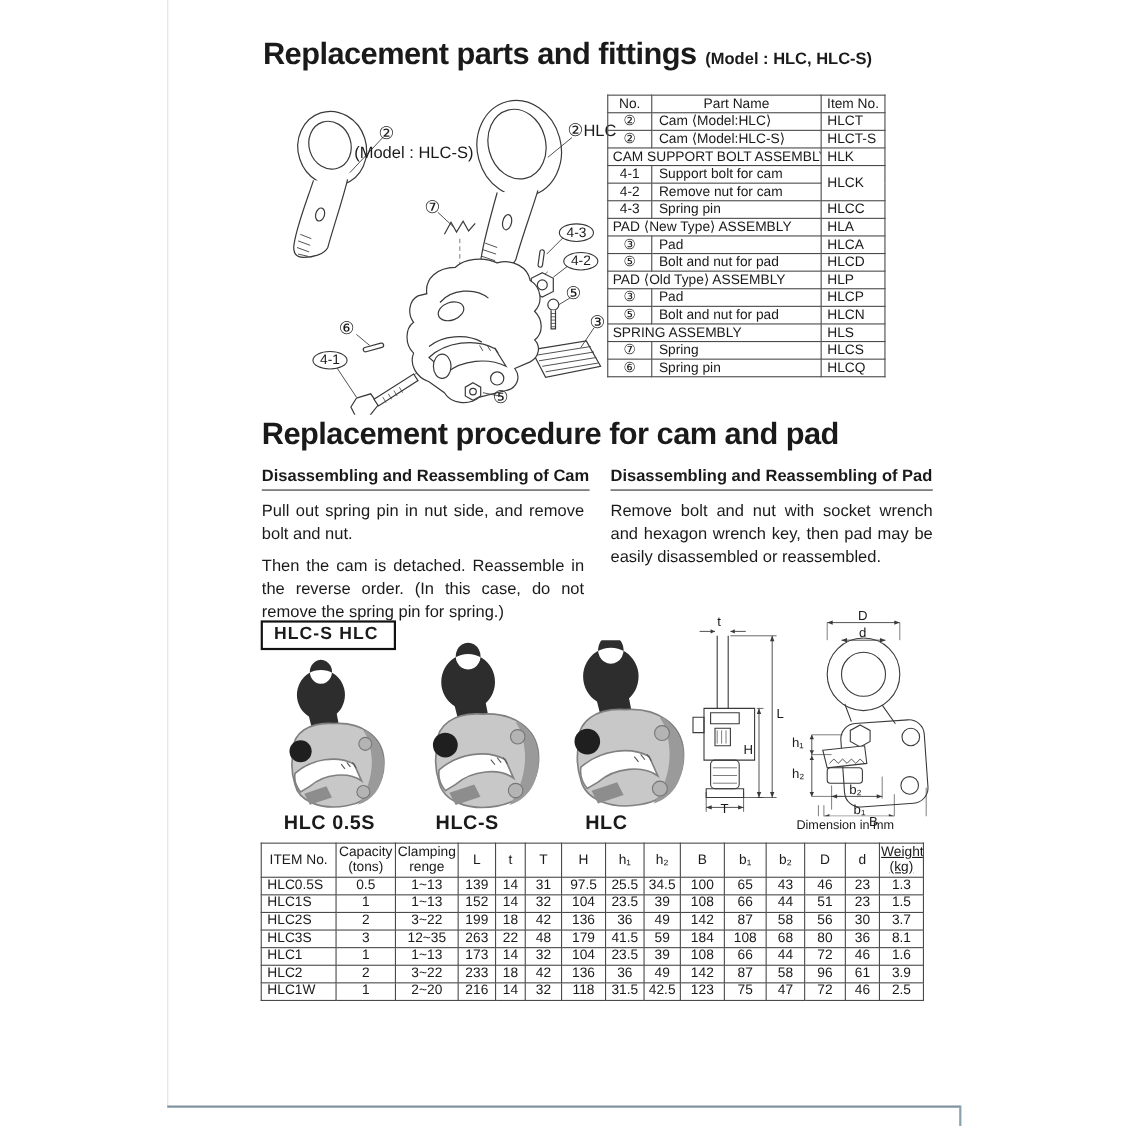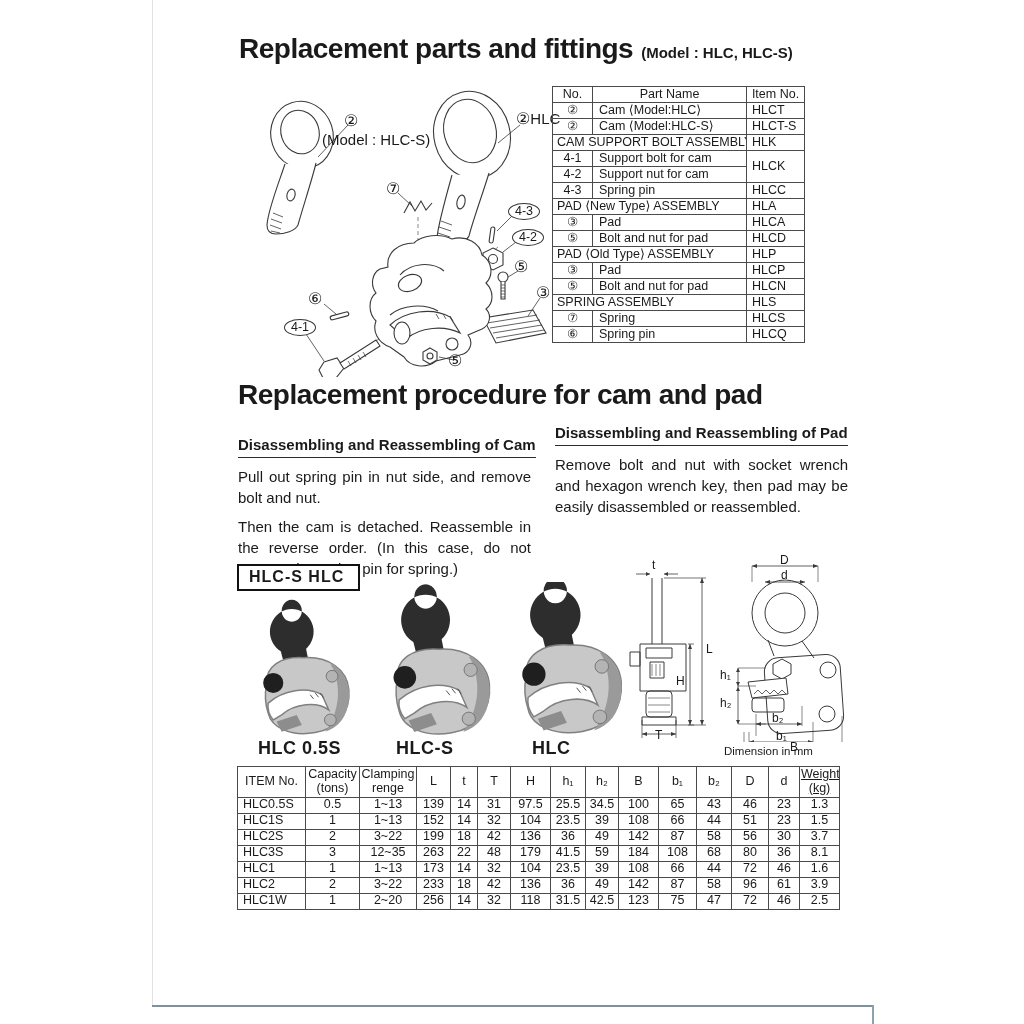--- a/index.html
+++ b/index.html
@@ -35,21 +35,21 @@
   #exploded svg { position:absolute; left:0; top:0; }
   .dlab { position:absolute; font-size:15px; white-space:nowrap; }
   .circ { font-size:16px; }
   .tag { display:inline-block; border:1px solid #333; border-radius:50%; padding:0 6px; font-size:12.5px; line-height:15px; background:#fff; }
 
   
   #sec2-title { left:238px; top:379px; }
   .proc-col { top:424px; width:293px; font-size:15px; }
   .proc-col .head { font-weight:bold; font-size:15px; border-bottom:1.5px solid #2c2c2c; padding-bottom:4px; display:inline-block; min-width:100%; white-space:nowrap; }
   .proc-col p { margin-top:8px; text-align:justify; line-height:21px; }
-  #proc-cam { left:238px;margin-top:12px; }
+  #proc-cam { left:238px; }
   #proc-pad { left:555px; }
 
   
   #models-box { left:237px; top:564px; border:2px solid #111; font-size:16px; font-weight:bold;
      padding:2px 14px 3px 10px; letter-spacing:1px; white-space:nowrap; background:#fff; }
 
   
   #photos { left:237px; top:582px; width:392px; height:156px; }
   .plabel { position:absolute; top:738px; font-size:18px; font-weight:bold; letter-spacing:0.5px; }
   #plabel-1 { left:258px; } #plabel-2 { left:396px; } #plabel-3 { left:532px; }
@@ -219,21 +219,21 @@
             <td class="pt-span" colspan="2">CAM SUPPORT BOLT ASSEMBLY</td>
             <td class="pt-item">HLK</td>
           </tr>
           <tr>
             <td class="pt-no">4-1</td>
             <td class="pt-name">Support bolt for cam</td>
             <td class="pt-item" rowspan="2">HLCK</td>
           </tr>
           <tr>
             <td class="pt-no">4-2</td>
-            <td class="pt-name">Support nut for cam</td>
+            <td class="pt-name">Remove nut for cam</td>
           </tr>
           <tr>
             <td class="pt-no">4-3</td>
             <td class="pt-name">Spring pin</td>
             <td class="pt-item">HLCC</td>
           </tr>
           <tr>
             <td class="pt-span" colspan="2">PAD ⟨New Type⟩ ASSEMBLY</td>
             <td class="pt-item">HLA</td>
           </tr>
@@ -512,21 +512,21 @@
             <td>87</td>
             <td>58</td>
             <td>96</td>
             <td>61</td>
             <td>3.9</td>
           </tr>
           <tr>
             <td class="c0">HLC1W</td>
             <td>1</td>
             <td>2~20</td>
-            <td>256</td>
+            <td>216</td>
             <td>14</td>
             <td>32</td>
             <td>118</td>
             <td>31.5</td>
             <td>42.5</td>
             <td>123</td>
             <td>75</td>
             <td>47</td>
             <td>72</td>
             <td>46</td>

